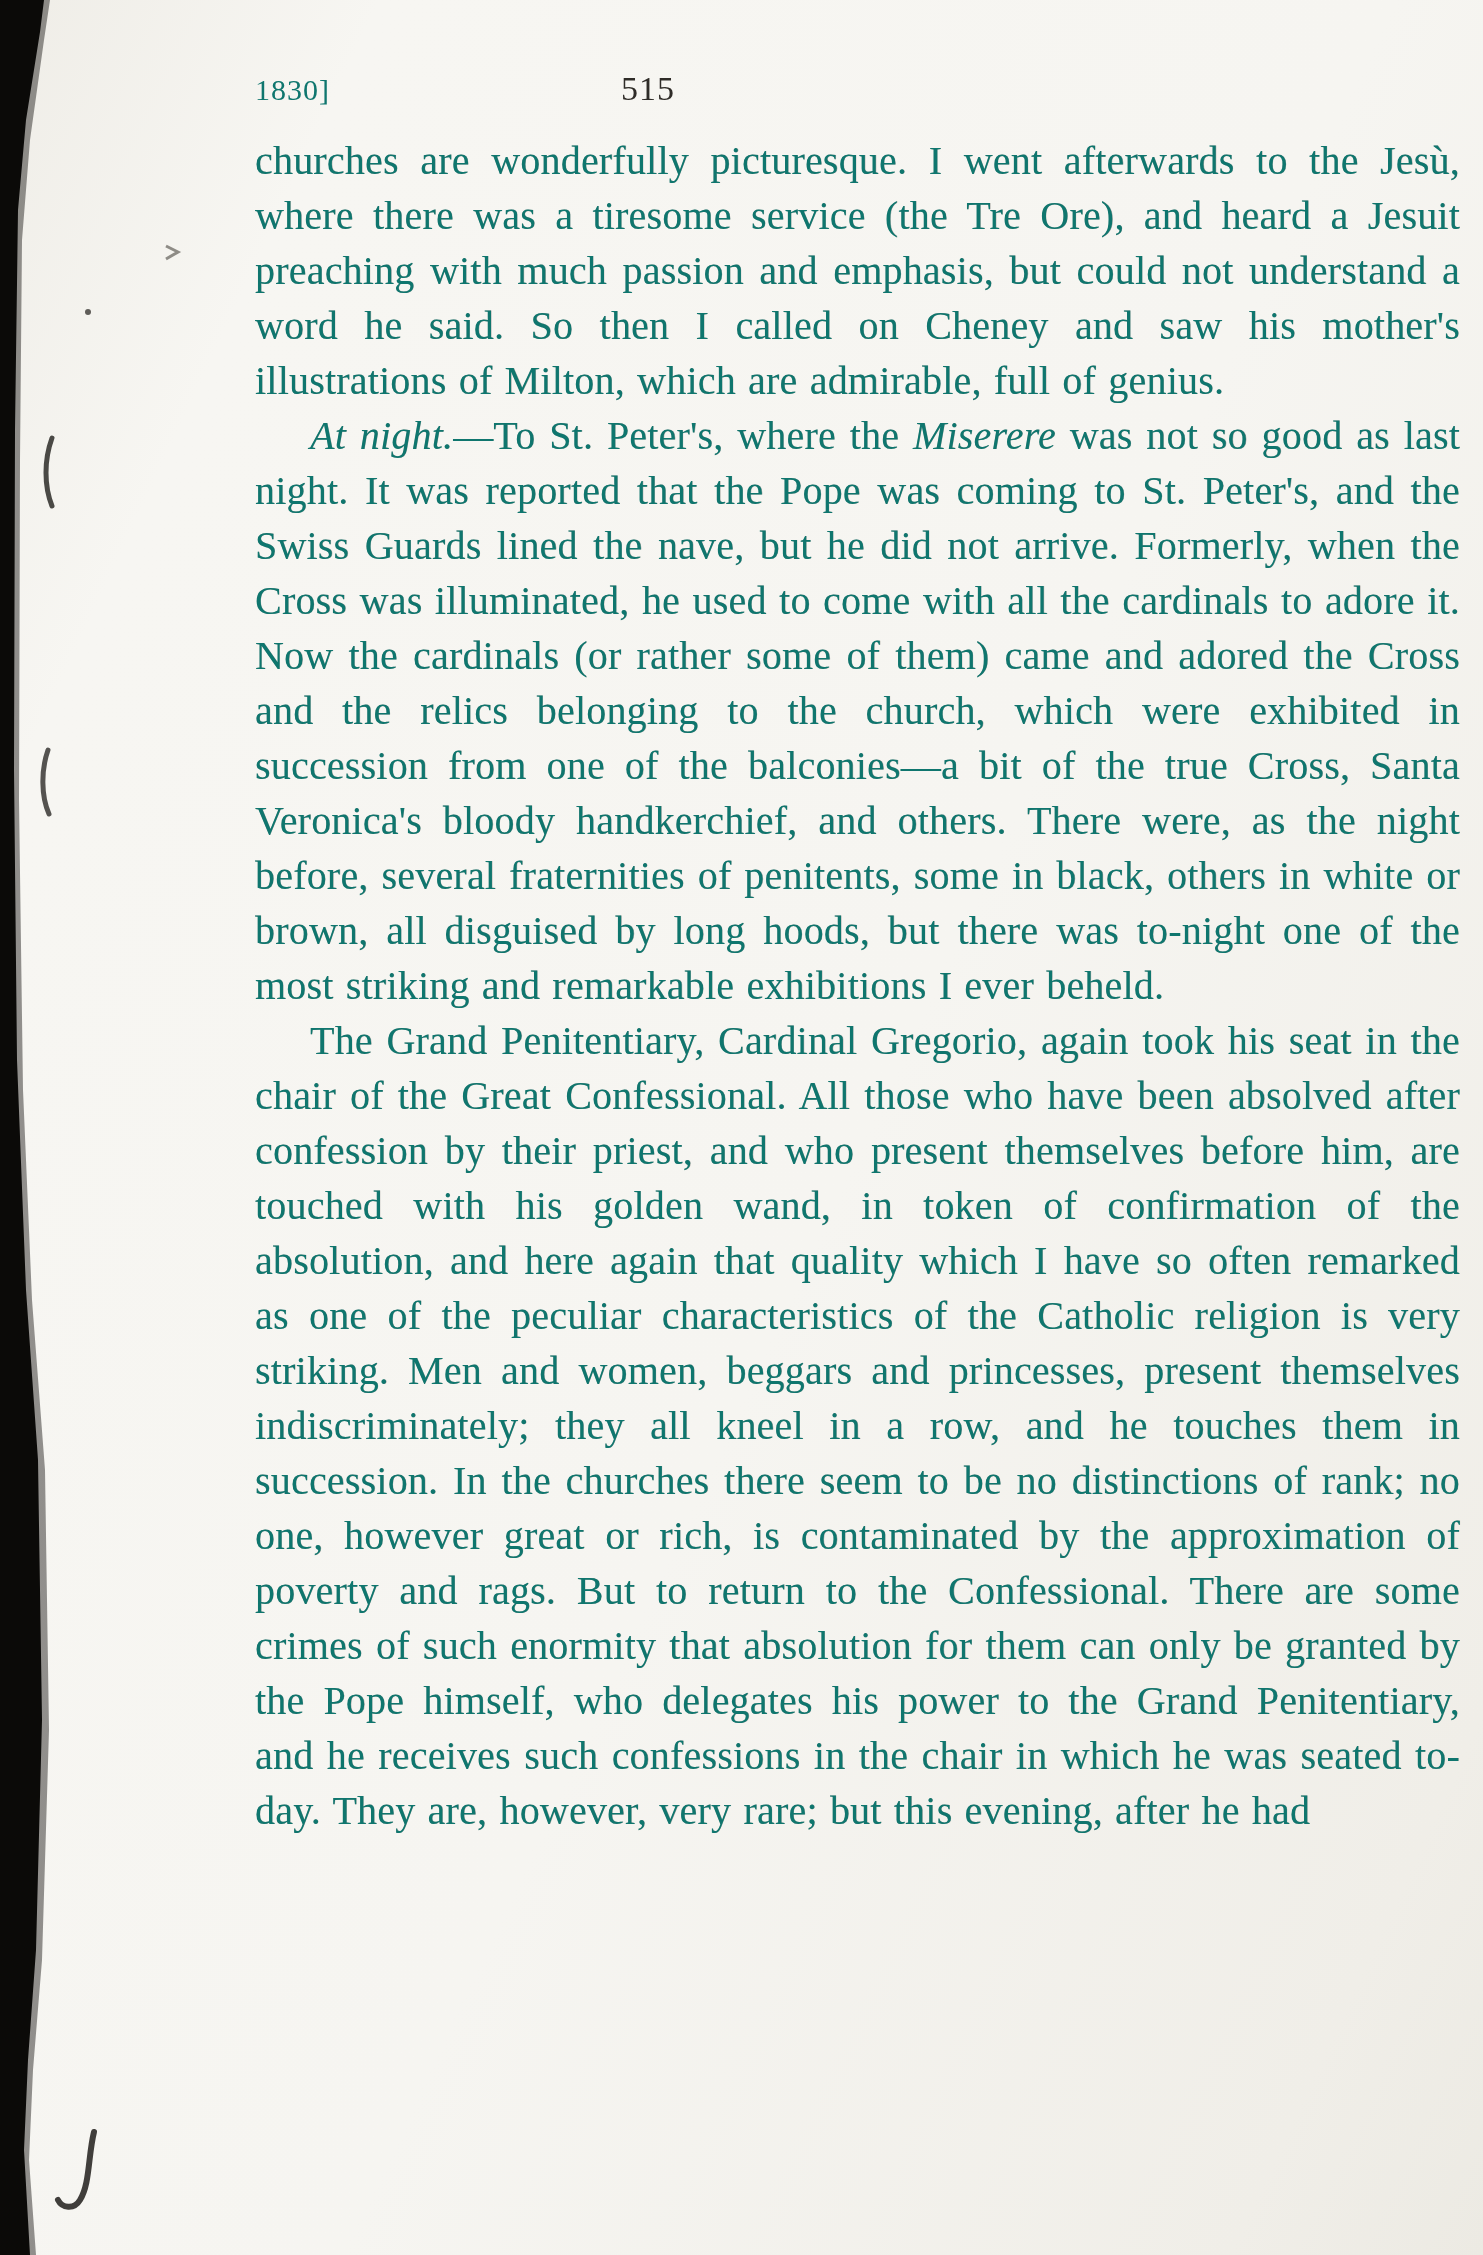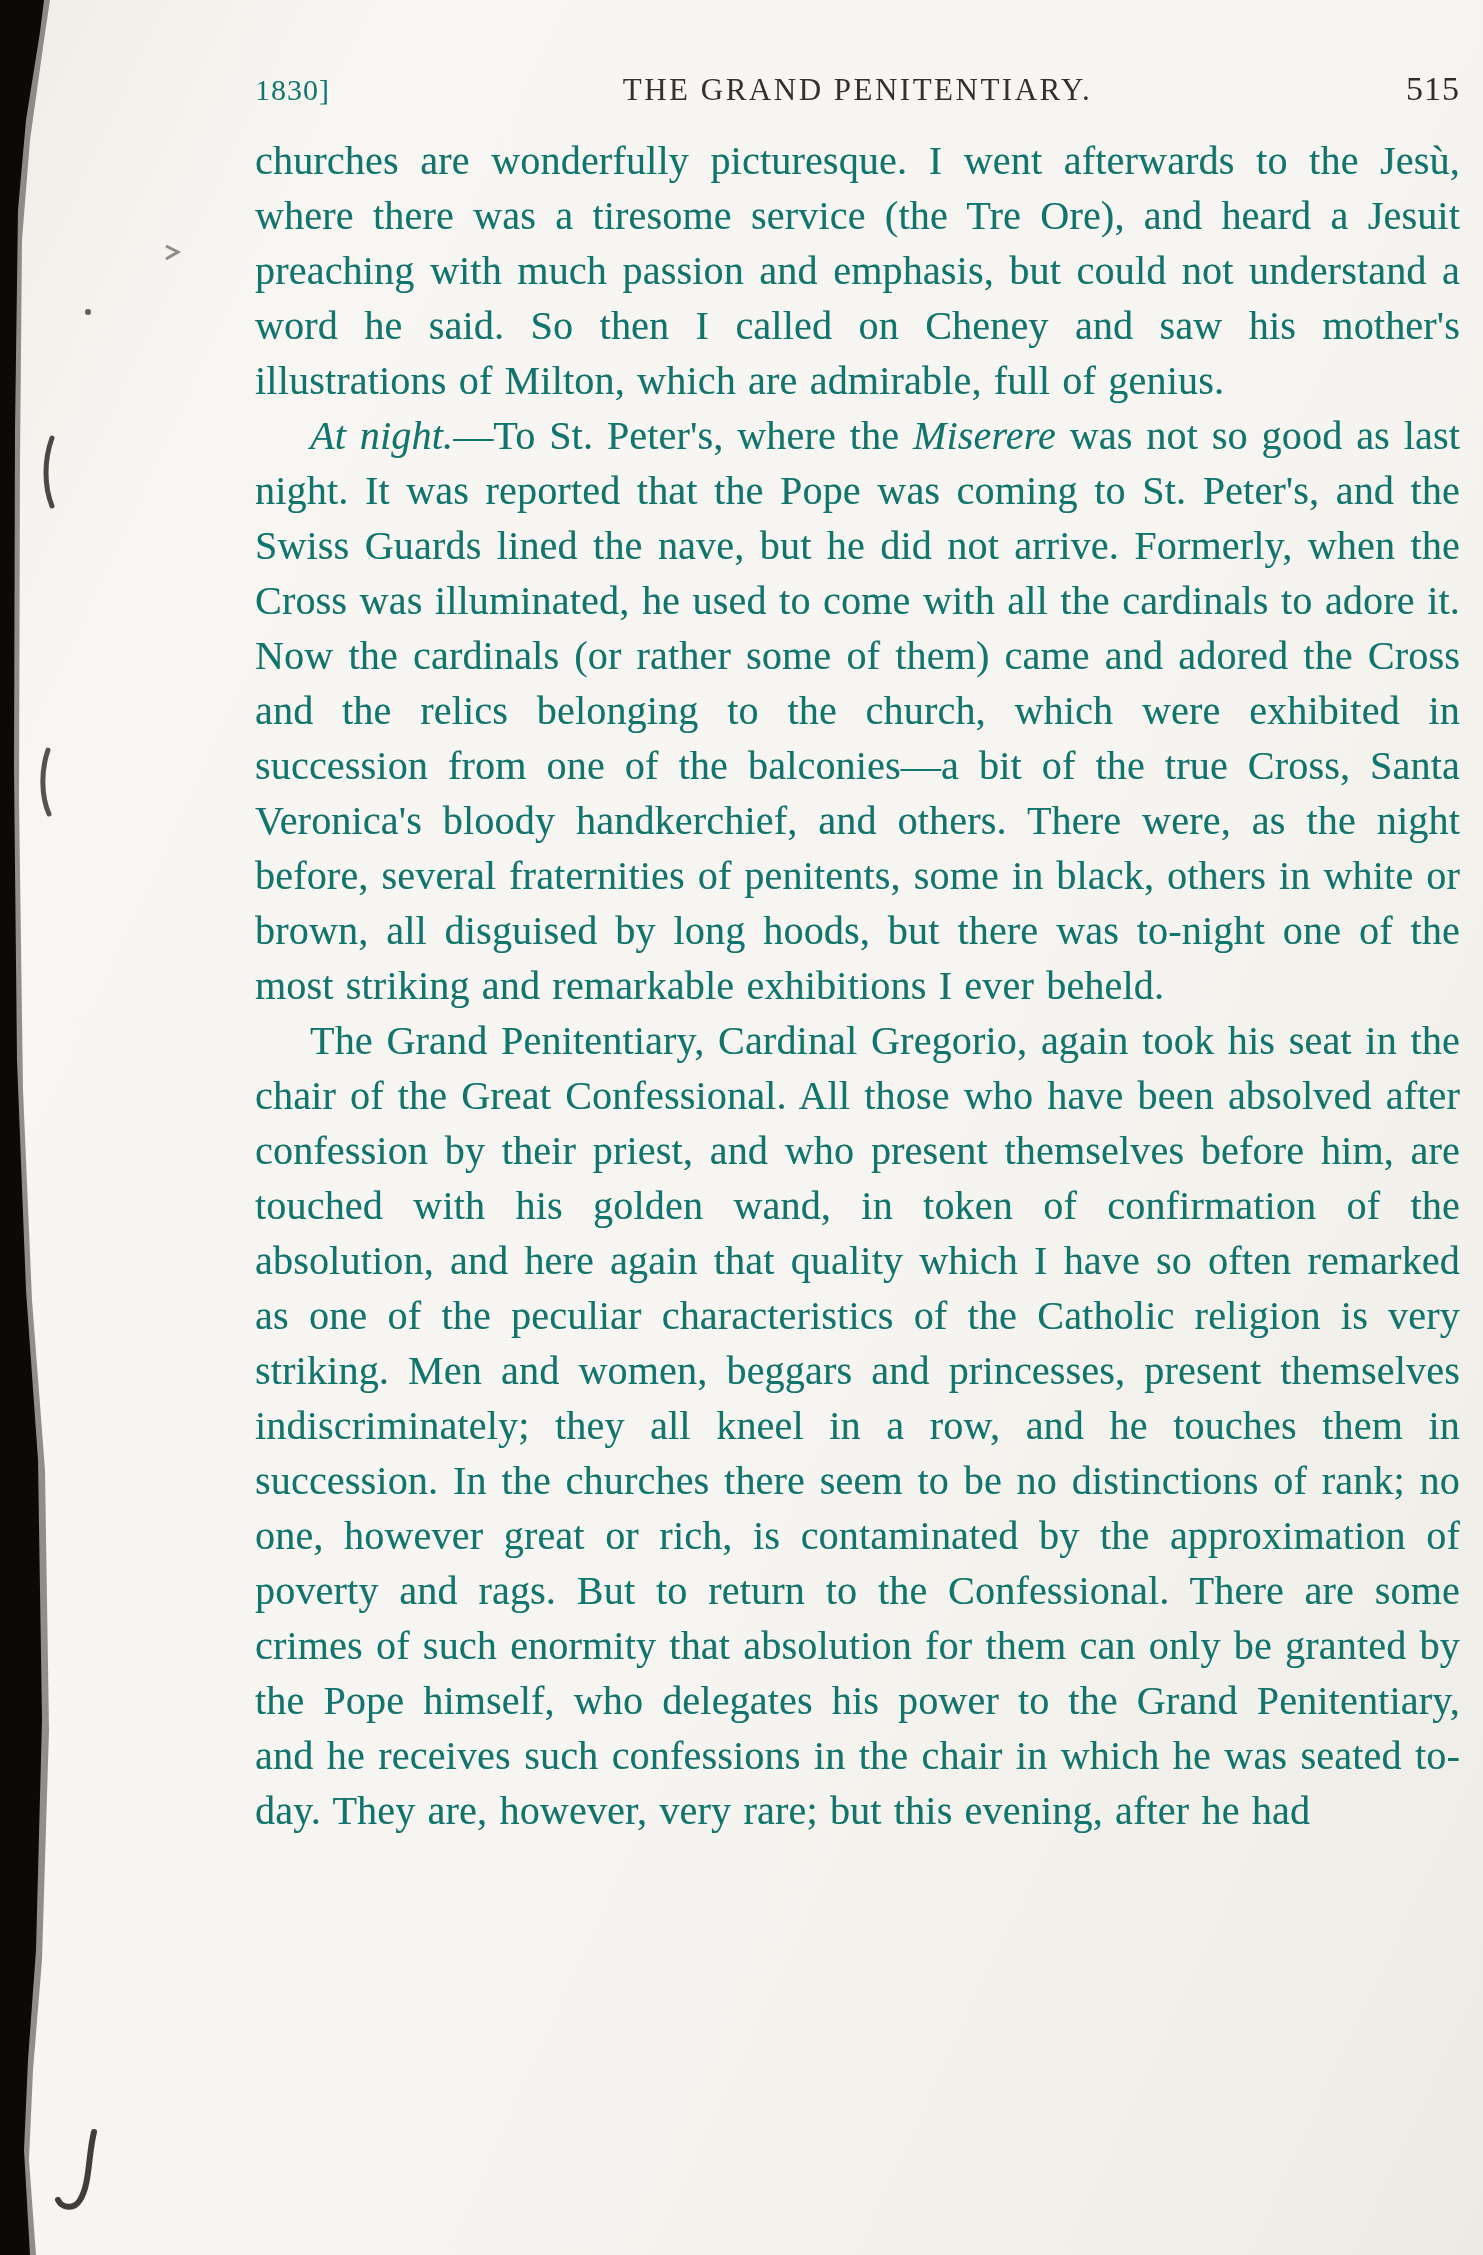--- a/index.html
+++ b/index.html
@@ -84,21 +84,20 @@
     <circle cx="88" cy="312" r="3" fill="#3a3733" stroke="none" opacity="0.8"></circle>
   </g>
 </svg>
 
 <svg class="edge-svg" style="left:160px; top:238px;" width="30" height="30" viewBox="0 0 30 30" aria-hidden="true">
   <path d="M6,8 l12,6 l-12,7" stroke="#4a463f" stroke-width="3" fill="none" opacity="0.6"></path>
 </svg>
 
 <header class="page-header">
   <span class="hdr-year">1830]</span>
-  <span class="hdr-title">THE GRAND PENITENTIARY.</span>
   <span class="hdr-page">515</span>
 </header>
 
 <main class="text-block">
   <p class="para">churches are wonderfully picturesque. I went afterwards to the Jesù, where there was a tiresome service (the Tre Ore), and heard a Jesuit preaching with much passion and emphasis, but could not understand a word he said. So then I called on Cheney and saw his mother's illustrations of Milton, which are admirable, full of genius.</p>
   <p class="para indent"><span class="it">At night.</span><span>—To St. Peter's, where the </span><span class="it">Miserere</span><span> was not so good as last night. It was reported that the Pope was coming to St. Peter's, and the Swiss Guards lined the nave, but he did not arrive. Formerly, when the Cross was illuminated, he used to come with all the cardinals to adore it. Now the cardinals (or rather some of them) came and adored the Cross and the relics belonging to the church, which were exhibited in succession from one of the balconies—a bit of the true Cross, Santa Veronica's bloody handkerchief, and others. There were, as the night before, several fraternities of penitents, some in black, others in white or brown, all disguised by long hoods, but there was to-night one of the most striking and remarkable exhibitions I ever beheld.</span></p>
   <p class="para indent">The Grand Penitentiary, Cardinal Gregorio, again took his seat in the chair of the Great Confessional. All those who have been absolved after confession by their priest, and who present themselves before him, are touched with his golden wand, in token of confirmation of the absolution, and here again that quality which I have so often remarked as one of the peculiar characteristics of the Catholic religion is very striking. Men and women, beggars and princesses, present themselves indiscriminately; they all kneel in a row, and he touches them in succession. In the churches there seem to be no distinctions of rank; no one, however great or rich, is contaminated by the approximation of poverty and rags. But to return to the Confessional. There are some crimes of such enormity that absolution for them can only be granted by the Pope himself, who delegates his power to the Grand Penitentiary, and he receives such confessions in the chair in which he was seated to-day. They are, however, very rare; but this evening, after he had</p>
 </main>
 
 </body></html>

